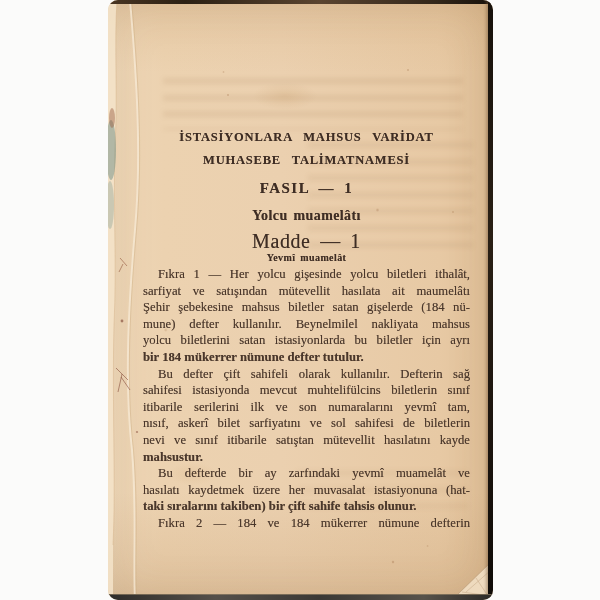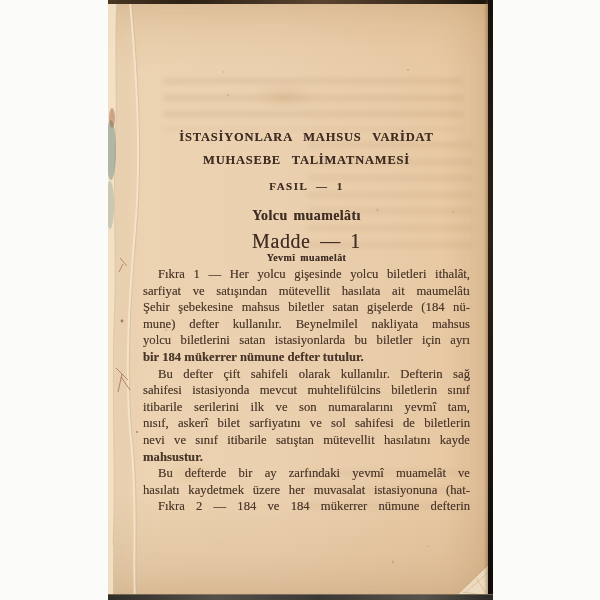--- a/index.html
+++ b/index.html
@@ -22,20 +22,21 @@
       radial-gradient(36px 16px at 22% 79%, rgba(205,165,115,.20), transparent 70%),
       radial-gradient(3px 3px at 70% 35%, rgba(150,100,60,.35), transparent 65%),
       radial-gradient(2px 2px at 30% 12%, rgba(150,100,60,.35), transparent 65%),
       radial-gradient(2px 2px at 58% 64%, rgba(150,100,60,.30), transparent 65%),
       radial-gradient(3px 3px at 15% 55%, rgba(150,100,60,.28), transparent 65%),
       radial-gradient(2px 2px at 83% 91%, rgba(150,100,60,.30), transparent 65%),
       linear-gradient(180deg, rgba(205,165,115,.22), rgba(0,0,0,0) 12%, rgba(0,0,0,0) 82%, rgba(190,150,105,.28)),
       linear-gradient(90deg, #f2dec0 0, #eed6b6 16px, #ecd2b0 55px, var(--paper) 45%, #e7c9a4 86%, #e0c098 100%);
     box-shadow:inset 0 0 46px rgba(125,85,45,.20);
     overflow:hidden;
+    border-radius:10px;
   }
   
   .edge-top{position:absolute;left:0;top:0;width:100%;height:4px;
     background:linear-gradient(90deg,#4a3623,#2b2014 20%,#5a4430 55%,#33271a 85%,#17110b);
   }
   .edge-right{position:absolute;right:0;top:0;width:5px;height:100%;
     background:linear-gradient(180deg,#17110b,#2a2015 40%,#1b140e 75%,#0f0b07);
     box-shadow:-2px 0 3px rgba(120,90,60,.45);
   }
   .edge-bottom{position:absolute;left:0;bottom:0;width:100%;height:6px;
@@ -47,21 +48,21 @@
     background:repeating-linear-gradient(180deg, rgba(152,110,70,.9) 0 6px, rgba(0,0,0,0) 6px 16.6px);
   }
   .ghost.g1{left:55px;top:78px;width:300px;height:52px;opacity:.13;}
   .ghost.g2{left:200px;top:142px;width:165px;height:112px;opacity:.10;}
   .ghost.g3{left:188px;top:470px;width:172px;height:46px;opacity:.08;}
   
   .txt{position:absolute;color:var(--heading-ink);text-align:center;left:35px;width:327px;
     text-shadow:0 0 .5px rgba(62,45,36,.55);}
   .title1{top:130px;font-size:12.5px;font-weight:bold;letter-spacing:.8px;word-spacing:7px;}
   .title2{top:153px;font-size:12.5px;font-weight:bold;letter-spacing:.8px;word-spacing:7px;}
-  .fasil {top:180px;font-size:11px;font-weight:bold;letter-spacing:1.5px;word-spacing:4px;}
+  .fasil {top:180px;font-size:15px;font-weight:bold;letter-spacing:1.5px;word-spacing:4px;}
   .yolcu {top:208px;font-size:14px;font-weight:bold;letter-spacing:.4px;word-spacing:2px;}
   .madde {top:230px;font-size:20px;font-weight:normal;letter-spacing:.6px;word-spacing:4px;}
   .yevmi {top:252px;font-size:10px;font-weight:bold;letter-spacing:.4px;word-spacing:2px;}
   .bodywrap{position:absolute;left:35px;top:266px;width:327px;color:var(--ink);
     font-size:12.7px;line-height:16.6px;overflow:hidden;
     text-shadow:0 0 .4px rgba(74,55,43,.5);}
   .bodyline{text-align:justify;text-align-last:justify;text-justify:inter-word;white-space:normal;}
   .bodyline.first{text-indent:15px;}
   .bodyline.end{text-align-last:left;font-weight:bold;}
   svg.marks{position:absolute;left:0;top:0;width:385px;height:600px;pointer-events:none;}
@@ -117,20 +118,21 @@
         <div class="bodyline">yolcu biletlerini satan istasiyonlarda bu biletler için ayrı</div>
         <div class="bodyline end">bir 184 mükerrer nümune defter tutulur.</div>
         <div class="bodyline first">Bu defter çift sahifeli olarak kullanılır. Defterin sağ</div>
         <div class="bodyline">sahifesi istasiyonda mevcut muhtelifülcins biletlerin sınıf</div>
         <div class="bodyline">itibarile serilerini ilk ve son numaralarını yevmî tam,</div>
         <div class="bodyline">nısıf, askerî bilet sarfiyatını ve sol sahifesi de biletlerin</div>
         <div class="bodyline">nevi ve sınıf itibarile satıştan mütevellit hasılatını kayde</div>
         <div class="bodyline end">mahsustur.</div>
         <div class="bodyline first">Bu defterde bir ay zarfındaki yevmî muamelât ve</div>
         <div class="bodyline">hasılatı kaydetmek üzere her muvasalat istasiyonuna (hat-</div>
+        <div class="bodyline end">taki sıralarını takiben) bir çift sahife tahsis olunur.</div>
         <div class="bodyline first">Fıkra 2 — 184 ve 184 mükerrer nümune defterin</div>
       </div>
 
     <div class="edge-top"></div>
     <div class="edge-right"></div>
     <div class="edge-bottom"></div>
   </div>
 </div>
 
 </body></html>

